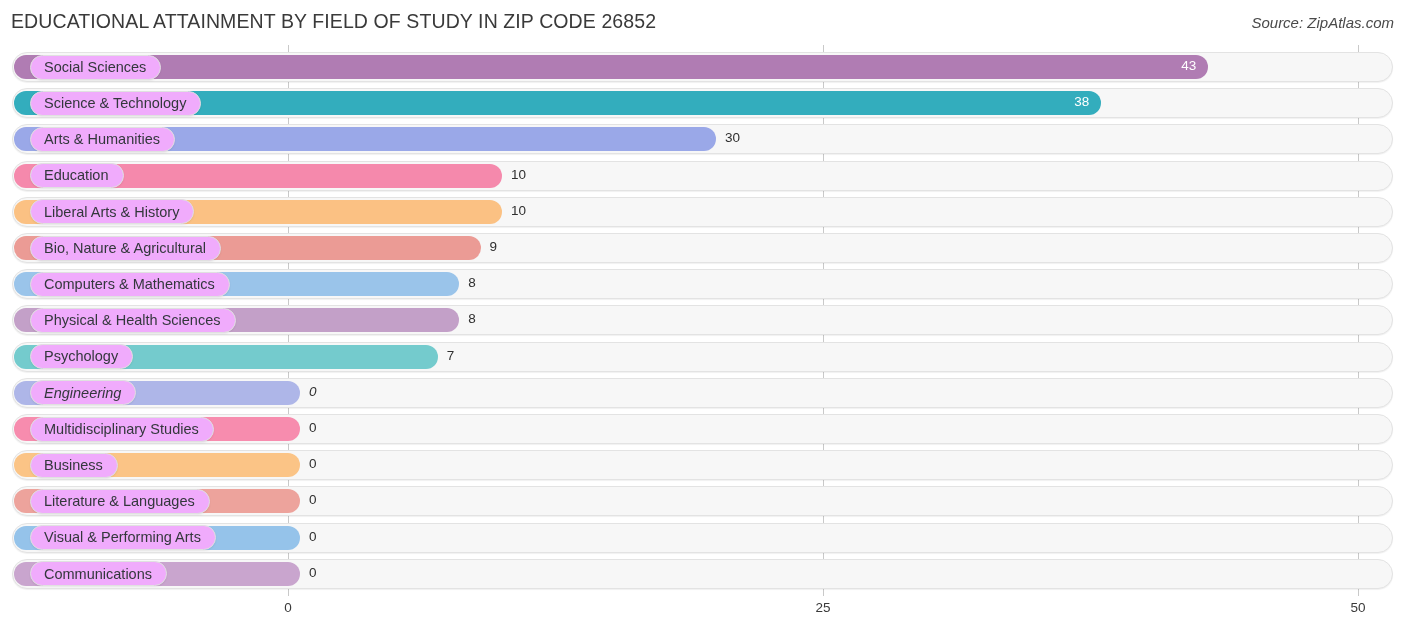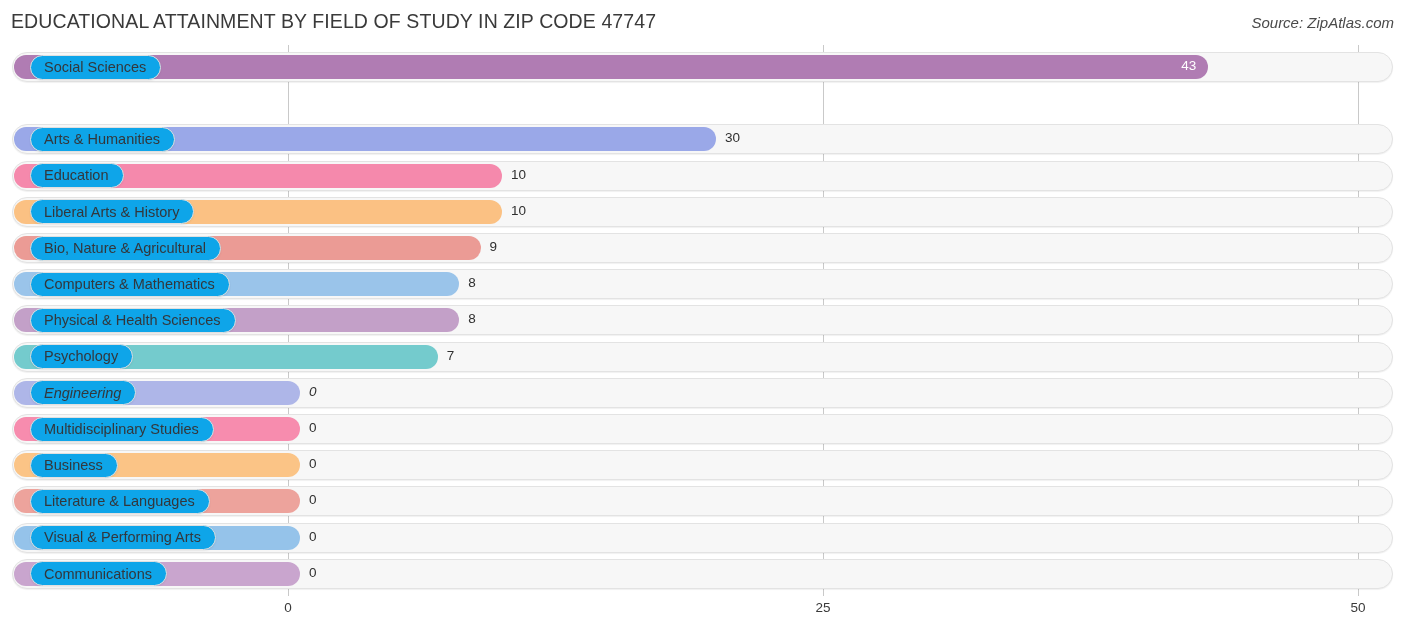--- a/index.html
+++ b/index.html
@@ -109,21 +109,21 @@
     border-radius: 12px;
     box-sizing: border-box;
   }
 
   
   .label-pill {
     position: absolute;
     left: 30px;
     top: 5.5px;
     height: 25px;
-    background: #0ea5e9;
+    background: #f0abfc;
     border: 1px solid #e0e0e0;
     border-radius: 13px;
     box-sizing: border-box;
     display: flex;
     align-items: center;
     padding: 0 14px 0 13px;
     box-shadow: 0 1px 2px rgba(0,0,0,0.07);
   }
   .label-pill .label-text {
     font-size: 14.5px;
@@ -168,39 +168,47 @@
     transform: translateX(-50%);
     white-space: nowrap;
   }
 </style>
 </head>
 <body>
 
 <div class="chart-root">
 
   <div class="header">
-    <div class="chart-title">EDUCATIONAL ATTAINMENT BY FIELD OF STUDY IN ZIP CODE 47747</div>
+    <div class="chart-title">EDUCATIONAL ATTAINMENT BY FIELD OF STUDY IN ZIP CODE 26852</div>
     <div class="chart-source">Source: ZipAtlas.com</div>
   </div>
 
   <div class="plot">
     <div class="gridlines" id="gridlines">
         <div class="gridline" style="left: 288px;"></div>
         <div class="gridline" style="left: 823px;"></div>
         <div class="gridline" style="left: 1358px;"></div>
       </div>
     <div class="rows" id="rows">
         <div class="row" style="top: 4px;">
           <div class="track"></div>
           <div class="bar" style="width: 1194.2px; background: rgb(176, 124, 179);"></div>
           <div class="label-pill">
             <span class="label-text">Social Sciences</span>
           </div>
           <div class="value-in" style="left: 1196.2px;">43</div>
         </div>
+        <div class="row" style="top: 40.2px;">
+          <div class="track"></div>
+          <div class="bar" style="width: 1087.2px; background: rgb(51, 173, 189);"></div>
+          <div class="label-pill">
+            <span class="label-text">Science &amp; Technology</span>
+          </div>
+          <div class="value-in" style="left: 1089.2px;">38</div>
+        </div>
         <div class="row" style="top: 76.4px;">
           <div class="track"></div>
           <div class="bar" style="width: 702px; background: rgb(154, 168, 232);"></div>
           <div class="label-pill">
             <span class="label-text">Arts &amp; Humanities</span>
           </div>
           <div class="value-out" style="left: 725px;">30</div>
         </div>
         <div class="row" style="top: 112.6px;">
           <div class="track"></div>

